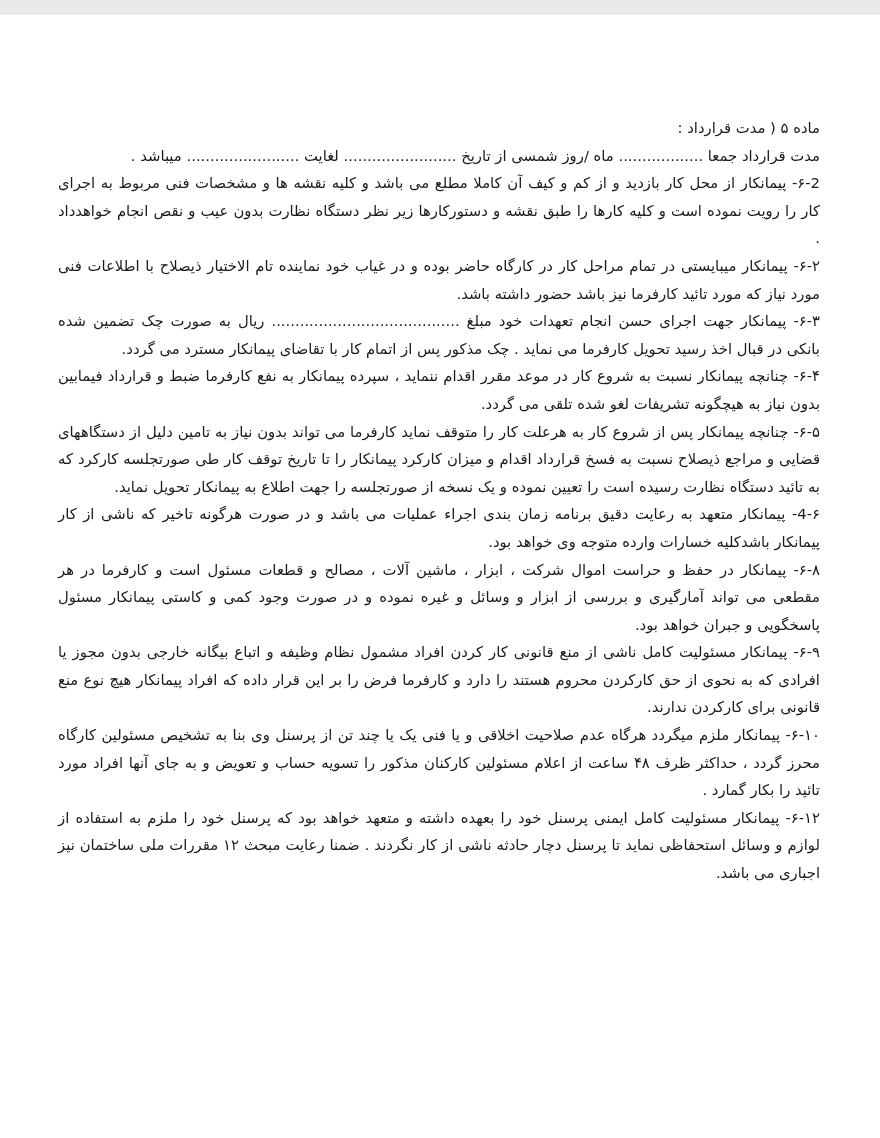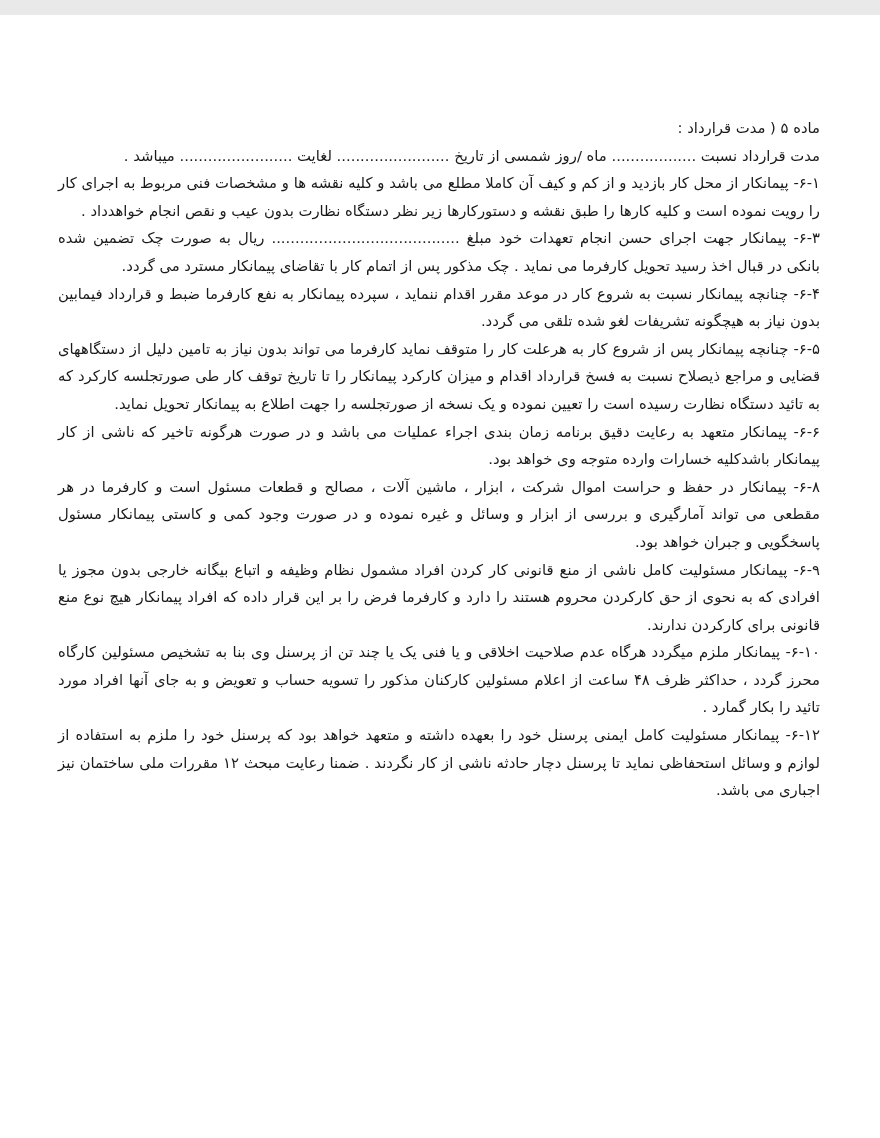--- a/index.html
+++ b/index.html
@@ -37,33 +37,34 @@
   }
 </style>
 </head>
 <body>
 
 <div class="page">
   <div class="content">
 
     <p class="heading">ماده ۵ ( مدت قرارداد :</p>
 
-    <p>مدت قرارداد نسبت .................. ماه /روز شمسی از تاریخ ........................ لغایت ........................ میباشد .</p>
+    <p>مدت قرارداد جمعا .................. ماه /روز شمسی از تاریخ ........................ لغایت ........................ میباشد .</p>
 
 
-    <p class="clause">۶-۱- پیمانکار از محل کار بازدید و از کم و کیف آن کاملا مطلع می باشد و کلیه نقشه ها و مشخصات فنی مربوط به اجرای کار را رویت نموده است و کلیه کارها را طبق نقشه و دستورکارها زیر نظر دستگاه نظارت بدون عیب و نقص انجام خواهدداد .</p>
+    <p class="clause">۶-2- پیمانکار از محل کار بازدید و از کم و کیف آن کاملا مطلع می باشد و کلیه نقشه ها و مشخصات فنی مربوط به اجرای کار را رویت نموده است و کلیه کارها را طبق نقشه و دستورکارها زیر نظر دستگاه نظارت بدون عیب و نقص انجام خواهدداد .</p>
 
+    <p class="clause">۶-۲- پیمانکار میبایستی در تمام مراحل کار در کارگاه حاضر بوده و در غیاب خود نماینده تام الاختیار ذیصلاح با اطلاعات فنی مورد نیاز که مورد تائید کارفرما نیز باشد حضور داشته باشد.</p>
 
     <p class="clause">۶-۳- پیمانکار جهت اجرای حسن انجام تعهدات خود مبلغ ........................................ ریال به صورت چک تضمین شده بانکی در قبال اخذ رسید تحویل کارفرما می نماید . چک مذکور پس از اتمام کار با تقاضای پیمانکار مسترد می گردد.</p>
 
     <p class="clause">۶-۴- چنانچه پیمانکار نسبت به شروع کار در موعد مقرر اقدام ننماید ، سپرده پیمانکار به نفع کارفرما ضبط و قرارداد فیمابین بدون نیاز به هیچگونه تشریفات لغو شده تلقی می گردد.</p>
 
     <p class="clause">۶-۵- چنانچه پیمانکار پس از شروع کار به هرعلت کار را متوقف نماید کارفرما می تواند بدون نیاز به تامین دلیل از دستگاههای قضایی و مراجع ذیصلاح نسبت به فسخ قرارداد اقدام و میزان کارکرد پیمانکار را تا تاریخ توقف کار طی صورتجلسه کارکرد که به تائید دستگاه نظارت رسیده است را تعیین نموده و یک نسخه از صورتجلسه را جهت اطلاع به پیمانکار تحویل نماید.</p>
 
-    <p class="clause">۶-۶- پیمانکار متعهد به رعایت دقیق برنامه زمان بندی اجراء عملیات می باشد و در صورت هرگونه تاخیر که ناشی از کار پیمانکار باشدکلیه خسارات وارده متوجه وی خواهد بود.</p>
+    <p class="clause">4-۶- پیمانکار متعهد به رعایت دقیق برنامه زمان بندی اجراء عملیات می باشد و در صورت هرگونه تاخیر که ناشی از کار پیمانکار باشدکلیه خسارات وارده متوجه وی خواهد بود.</p>
 
 
     <p class="clause">۶-۸- پیمانکار در حفظ و حراست اموال شرکت ، ابزار ، ماشین آلات ، مصالح و قطعات مسئول است و کارفرما در هر مقطعی می تواند آمارگیری و بررسی از ابزار و وسائل و غیره نموده و در صورت وجود کمی و کاستی پیمانکار مسئول پاسخگویی و جبران خواهد بود.</p>
 
     <p class="clause">۶-۹- پیمانکار مسئولیت کامل ناشی از منع قانونی کار کردن افراد مشمول نظام وظیفه و اتباع بیگانه خارجی بدون مجوز یا افرادی که به نحوی از حق کارکردن محروم هستند را دارد و کارفرما فرض را بر این قرار داده که افراد پیمانکار هیچ نوع منع قانونی برای کارکردن ندارند.</p>
 
     <p class="clause">۶-۱۰- پیمانکار ملزم میگردد هرگاه عدم صلاحیت اخلاقی و یا فنی یک یا چند تن از پرسنل وی بنا به تشخیص مسئولین کارگاه محرز گردد ، حداکثر ظرف ۴۸ ساعت از اعلام مسئولین کارکنان مذکور را تسویه حساب و تعویض و به جای آنها افراد مورد تائید را بکار گمارد .</p>
 
 
     <p class="clause">۶-۱۲- پیمانکار مسئولیت کامل ایمنی پرسنل خود را بعهده داشته و متعهد خواهد بود که پرسنل خود را ملزم به استفاده از لوازم و وسائل استحفاظی نماید تا پرسنل دچار حادثه ناشی از کار نگردند . ضمنا رعایت مبحث ۱۲ مقررات ملی ساختمان نیز اجباری می باشد.</p>

